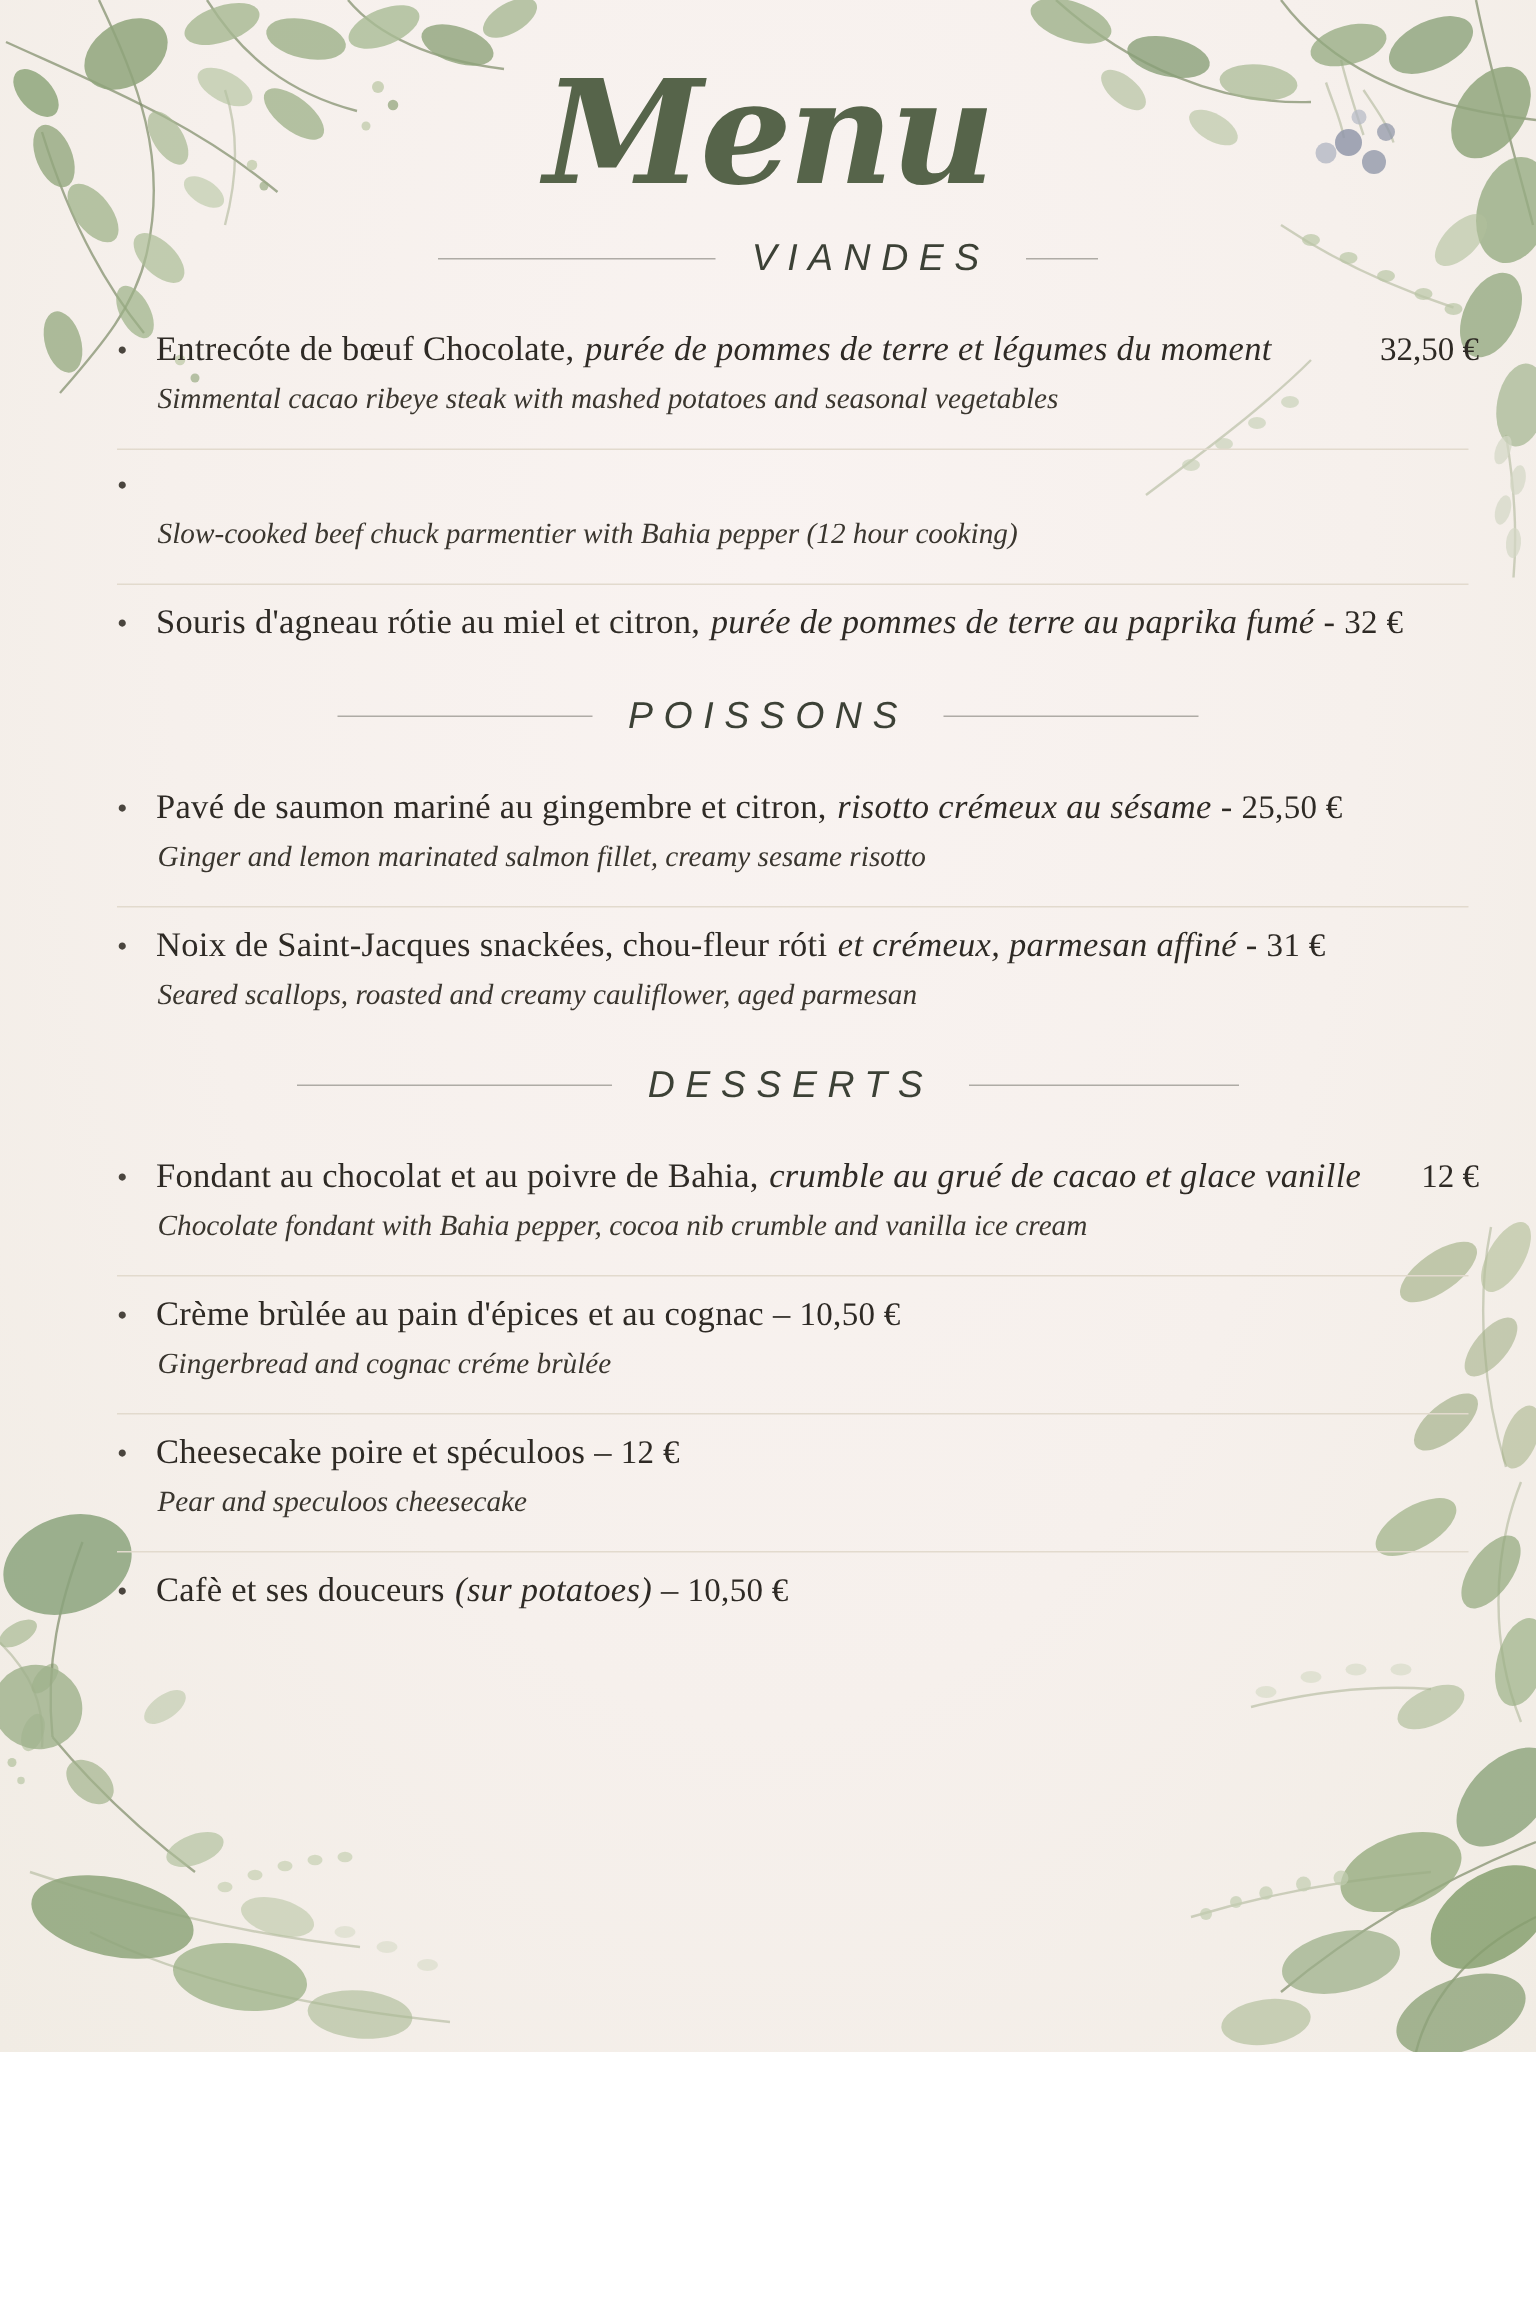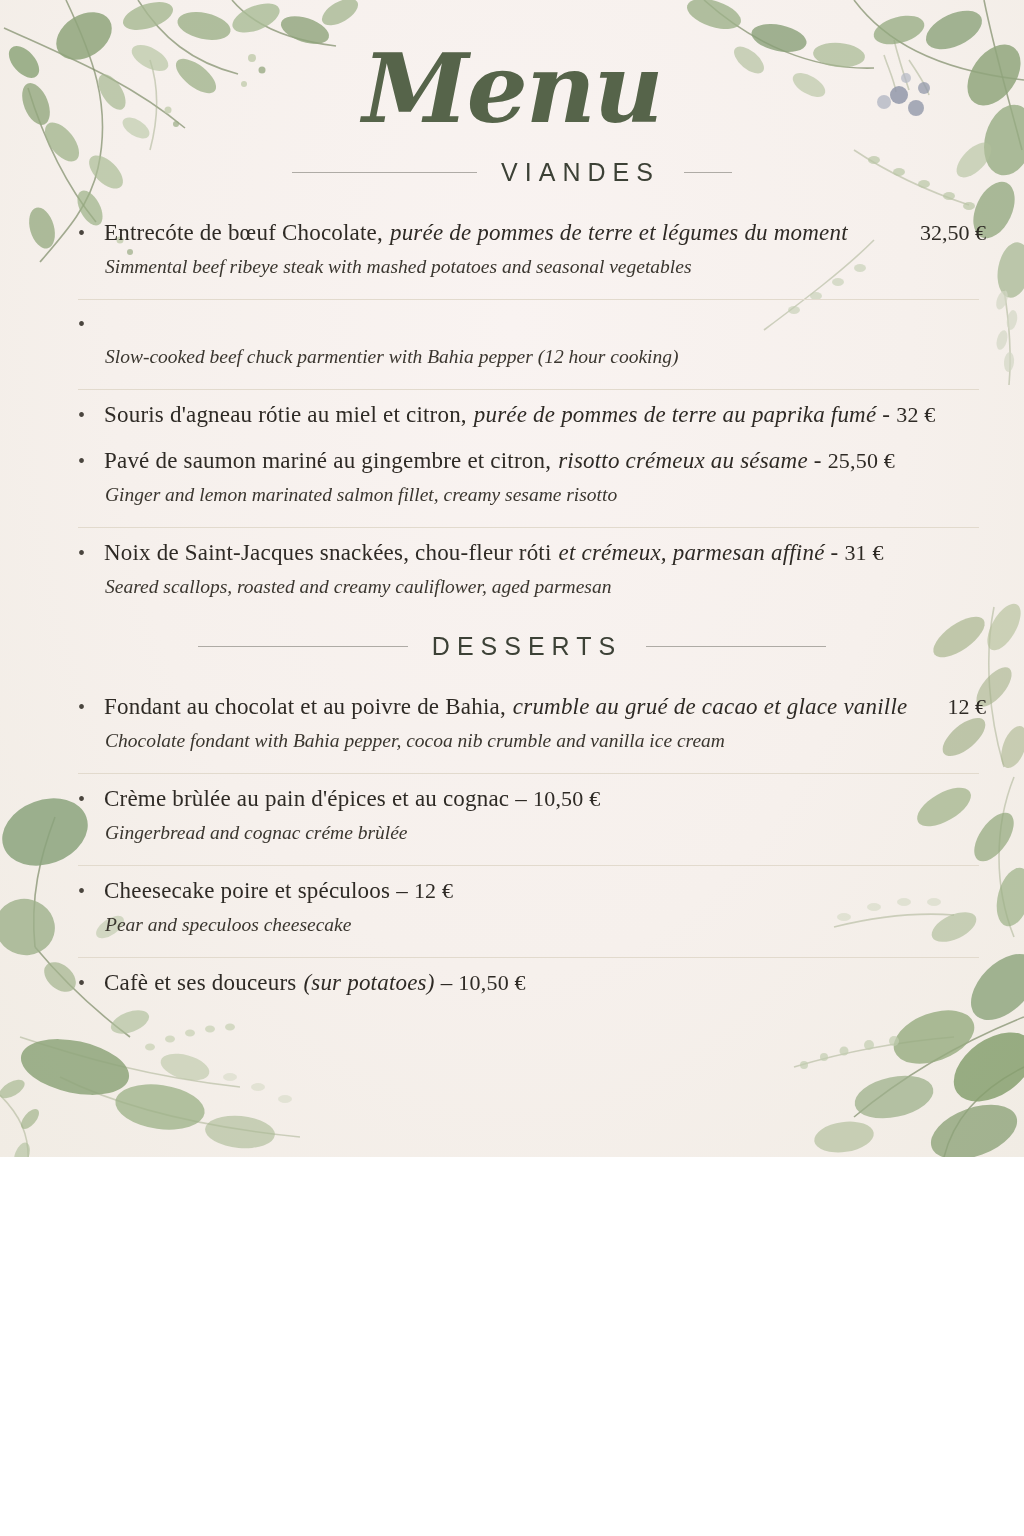--- a/index.html
+++ b/index.html
@@ -1,18 +1,18 @@
 <!DOCTYPE html>
 <html><head>
 <meta charset="utf-8">
 <style>
   html,body{margin:0;padding:0;}
   .page{
     position:relative;
-    width:1024px;height:1157px;
+    width:1024px;height:1368px;
     overflow:hidden;
     background-color:#f5efe9;
     background-image:radial-gradient(ellipse at 50% 28%, #f9f3f1 0%, #f6f0ec 55%, #f1ece4 100%);
     font-family:"Liberation Serif","DejaVu Serif",serif;
     color:#2e2a25;
   }
   .foliage{position:absolute;pointer-events:none;}
   .foliage.tl{top:0;left:0;}
   .foliage.tr{top:0;right:0;}
   .foliage.ls{top:1055px;left:0;}
@@ -25,20 +25,21 @@
     font-family:"DejaVu Serif","Liberation Serif",serif;
     font-style:italic;font-weight:600;
     font-size:96px;line-height:1.15;
     color:#56644a;
     letter-spacing:-2px;
   }
   .section-header{
     display:flex;align-items:center;justify-content:center;
     gap:24px;
     margin:26px 0 22px 0;
+    font-style:italic;
   }
   .section-header.first{margin-top:14px;}
   .section-title{
     font-family:"Liberation Sans","DejaVu Sans",sans-serif;
     font-size:25px;letter-spacing:7px;
     color:#3c4136;font-weight:400;
   }
   .rule{height:1px;background:#72716a;opacity:.55;}
   .rule.w185{width:185px;} .rule.w48{width:48px;}
   .rule.w170{width:170px;} .rule.w210{width:210px;} .rule.w180{width:180px;}
@@ -213,39 +214,44 @@
       <span class="section-title">VIANDES</span>
       <span class="rule w48"></span>
     </div>
 
     <div class="item">
       <div class="line spread">
         <span class="bullet">•</span>
         <span class="text"><span class="fr">Entrecóte de bœuf Chocolate,</span><span class="fi">purée de pommes de terre et légumes du moment</span></span>
         <span class="price">32,50 €</span>
       </div>
-      <div class="en">Simmental beef ribeye steak with mashed potatoes and seasonal vegetables</div>
+      <div class="en">Simmental cacao ribeye steak with mashed potatoes and seasonal vegetables</div>
     </div>
     <div class="divider"></div>
 
     <div class="item">
       <div class="line">
         <span class="bullet">•</span>
       </div>
       <div class="en">Slow-cooked beef chuck parmentier with Bahia pepper (12 hour cooking)</div>
     </div>
     <div class="divider"></div>
 
     <div class="item">
       <div class="line">
         <span class="bullet">•</span>
         <span class="text"><span class="fr">Souris d'agneau rótie au miel et citron,</span><span class="fi">purée de pommes de terre au paprika fumé</span><span class="sep">-</span><span class="price">32 €</span></span>
       </div>
     </div>
 
+    <div class="section-header">
+      <span class="rule w170"></span>
+      <span class="section-title">POISSONS</span>
+      <span class="rule w170"></span>
+    </div>
 
     <div class="item">
       <div class="line">
         <span class="bullet">•</span>
         <span class="text"><span class="fr">Pavé de saumon mariné au gingembre et citron,</span><span class="fi">risotto crémeux au sésame</span><span class="sep">-</span><span class="price">25,50 €</span></span>
       </div>
       <div class="en">Ginger and lemon marinated salmon fillet, creamy sesame risotto</div>
     </div>
     <div class="divider"></div>
 

